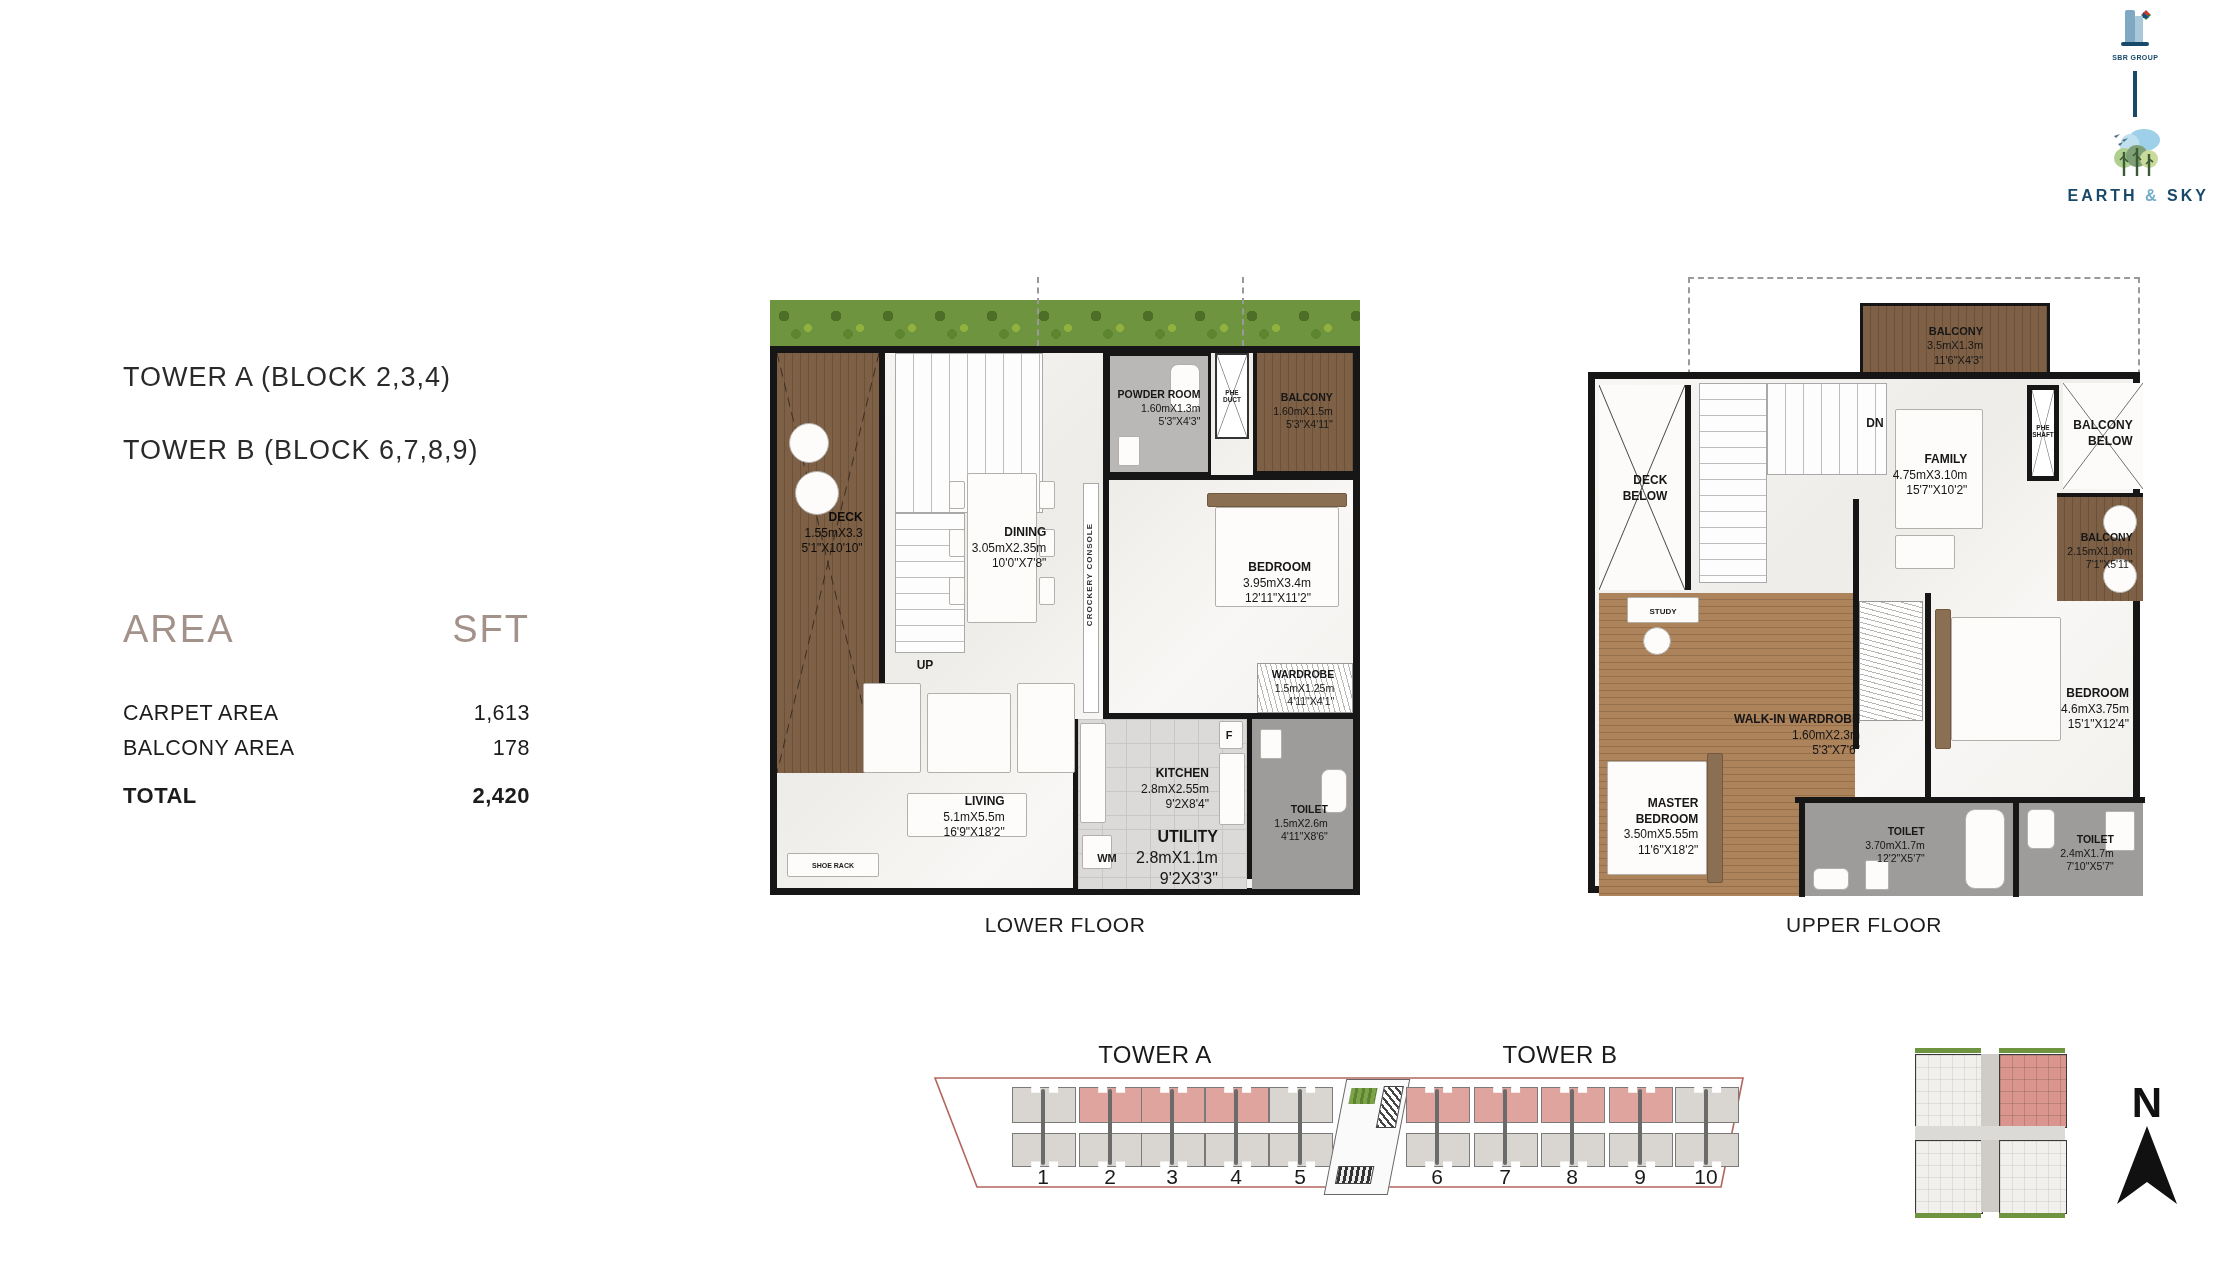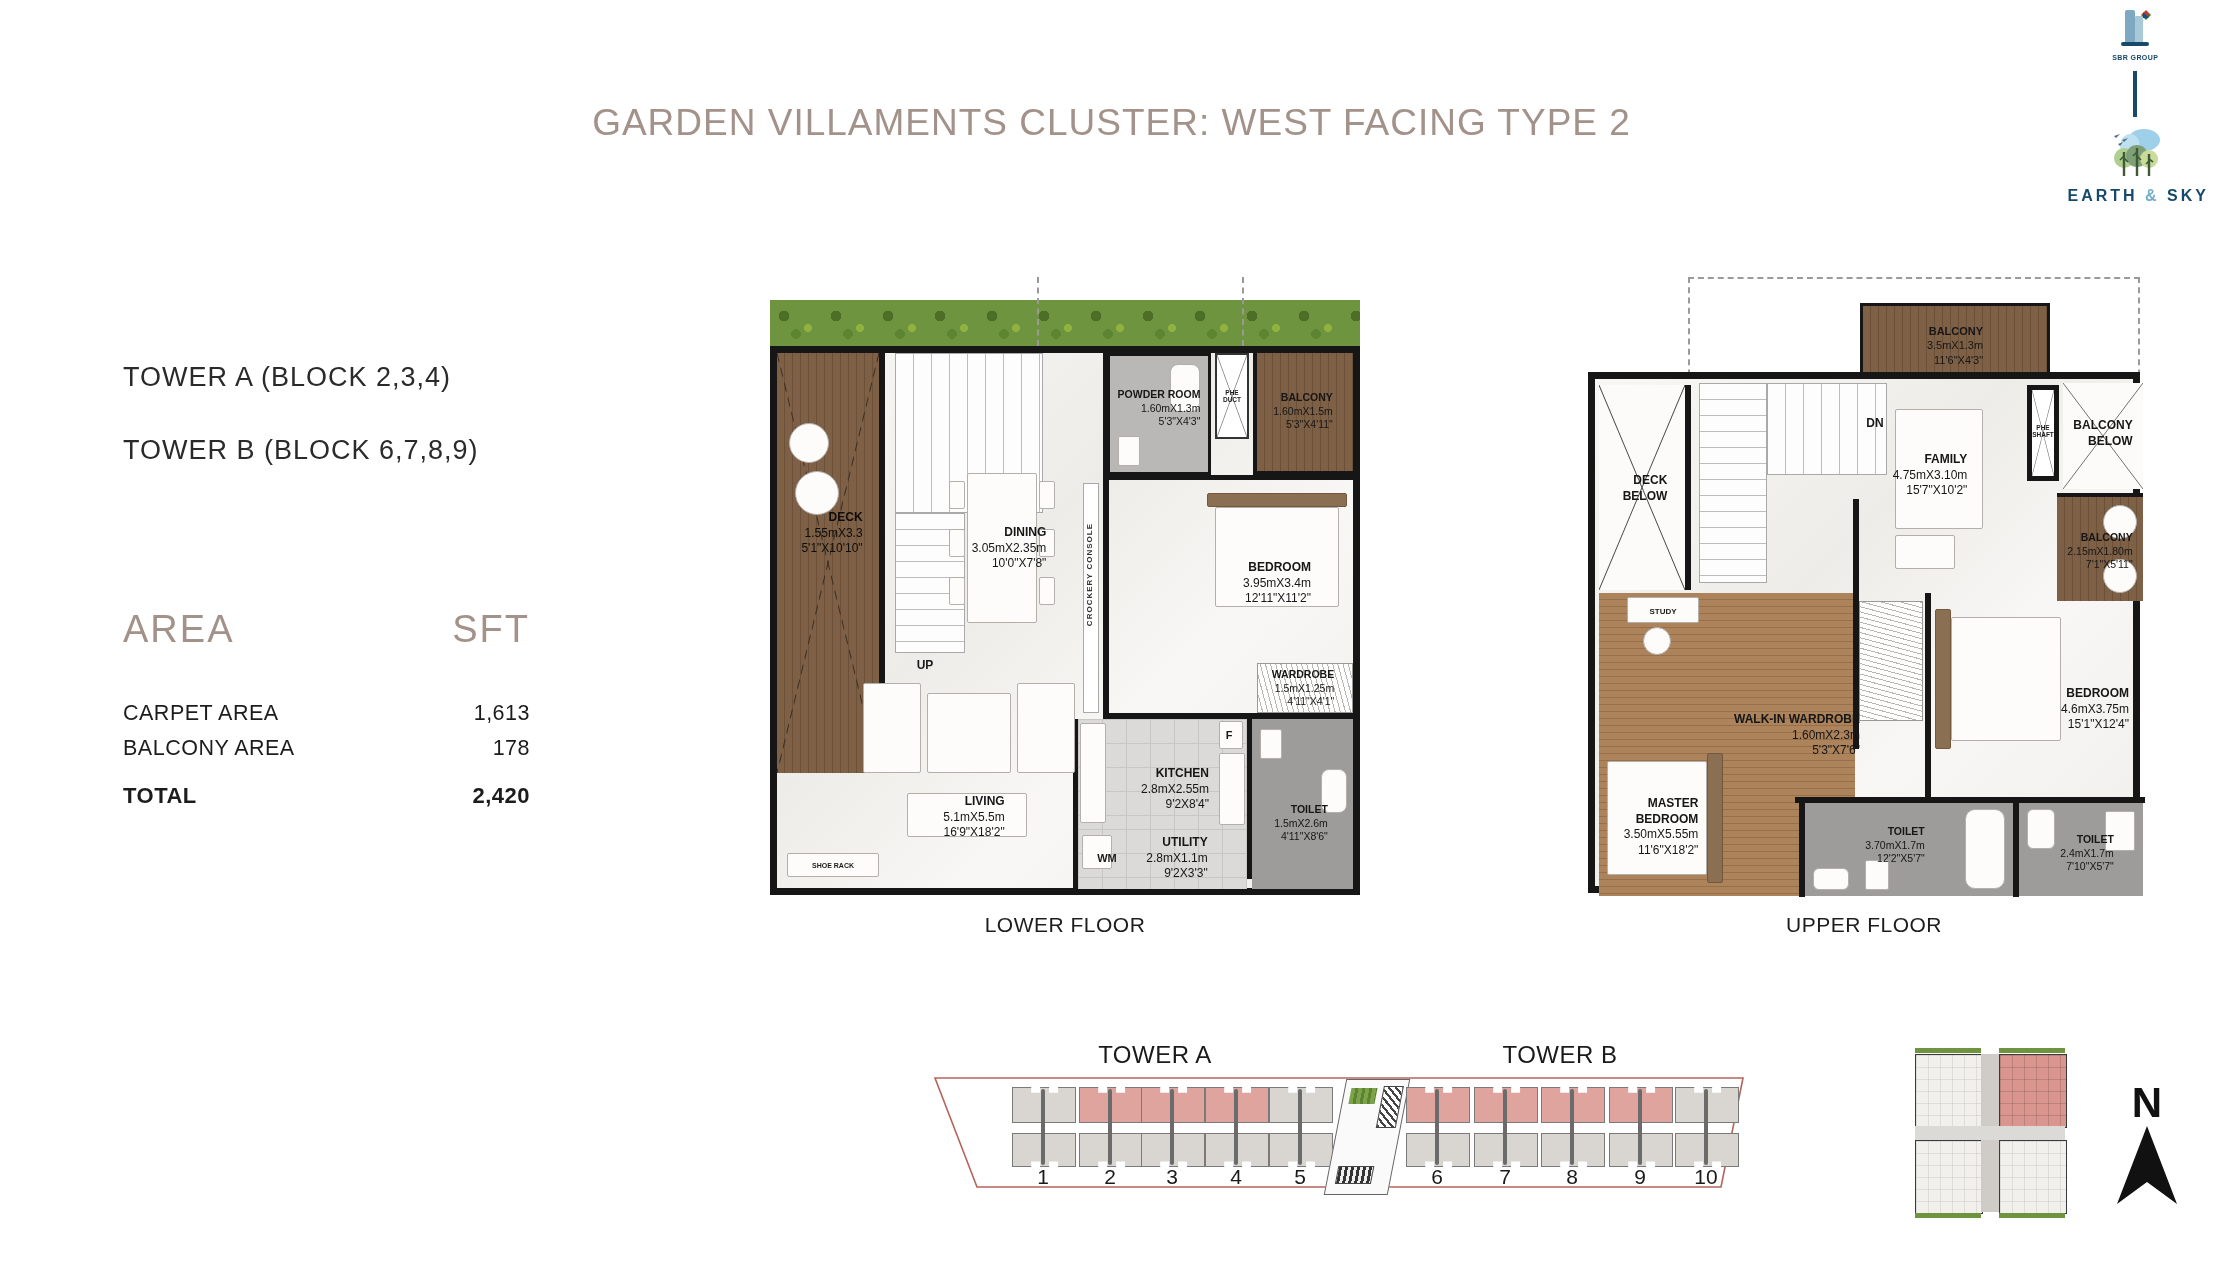--- a/index.html
+++ b/index.html
@@ -128,21 +128,20 @@
       <path d="M18 50 V26 M31 50 V22 M43 50 V28" stroke="#3c5a34" stroke-width="2.4" fill="none"></path>
       <path d="M14 34 l4 -4 M22 36 l-4 -4 M27 30 l4 -4 M35 34 l-4 -4 M40 38 l3 -3 M47 36 l-4 -3" stroke="#3c5a34" stroke-width="1.6"></path>
     </svg>
     <div class="es-text">
       <span>EARTH</span>
       <span class="amp">&amp;</span>
       <span>SKY</span>
     </div>
   </div>
 
-  <div class="title">GARDEN VILLAMENTS CLUSTER: WEST FACING TYPE 2</div>
 
   <div class="tower-line" style="top:362px">TOWER A (BLOCK 2,3,4)</div>
   <div class="tower-line" style="top:435px">TOWER B (BLOCK 6,7,8,9)</div>
 
   <div class="hdr-row" style="top:608px">
     <span>AREA</span>
     <span>SFT</span>
   </div>
   <div class="info-row" style="top:701px">
     <span>CARPET AREA</span>
@@ -275,21 +274,21 @@
       <div class="rlabel" style="left:197px;top:464px">
         <span class="rn">LIVING</span>
         <span class="rd">5.1mX5.5m</span>
         <span class="rd">16'9"X18'2"</span>
       </div>
       <div class="rlabel" style="left:524px;top:470px;font-size:10.5px">
         <span class="rn">TOILET</span>
         <span class="rd">1.5mX2.6m</span>
         <span class="rd">4'11"X8'6"</span>
       </div>
-      <div class="rlabel" style="left:400px;top:505px;font-size:12px">
+      <div class="rlabel" style="left:400px;top:505px;font-size:16px">
         <span class="rn">UTILITY</span>
         <span class="rd">2.8mX1.1m</span>
         <span class="rd">9'2X3'3"</span>
       </div>
 
       <div class="slabel" style="left:148px;top:312px;font-size:12px">UP</div>
       <div class="slabel" style="left:330px;top:505px;font-size:11px">WM</div>
       <div class="slabel" style="left:452px;top:382px;font-size:11px">F</div>
     </div>
   </div>

